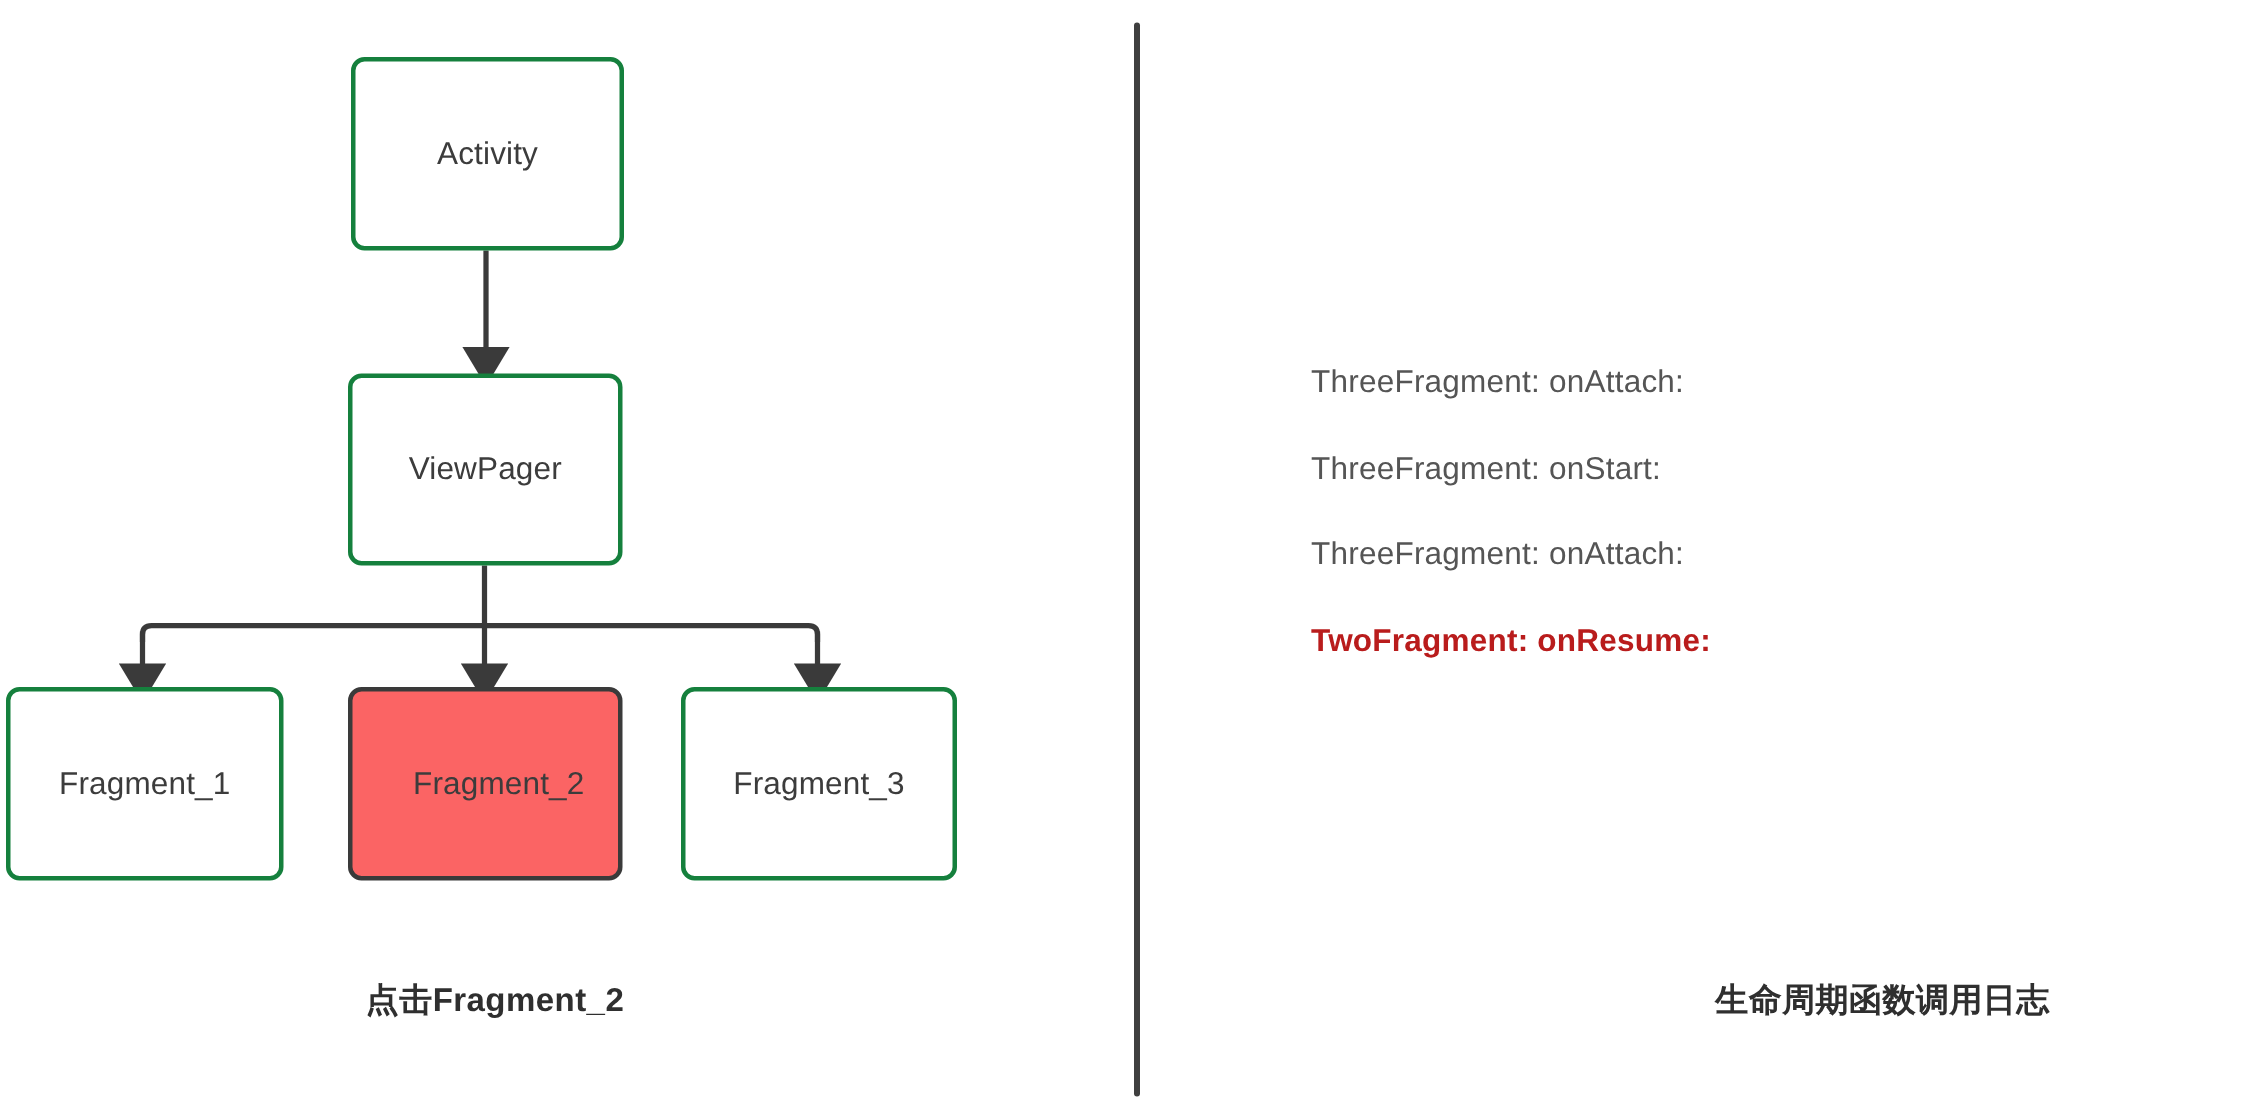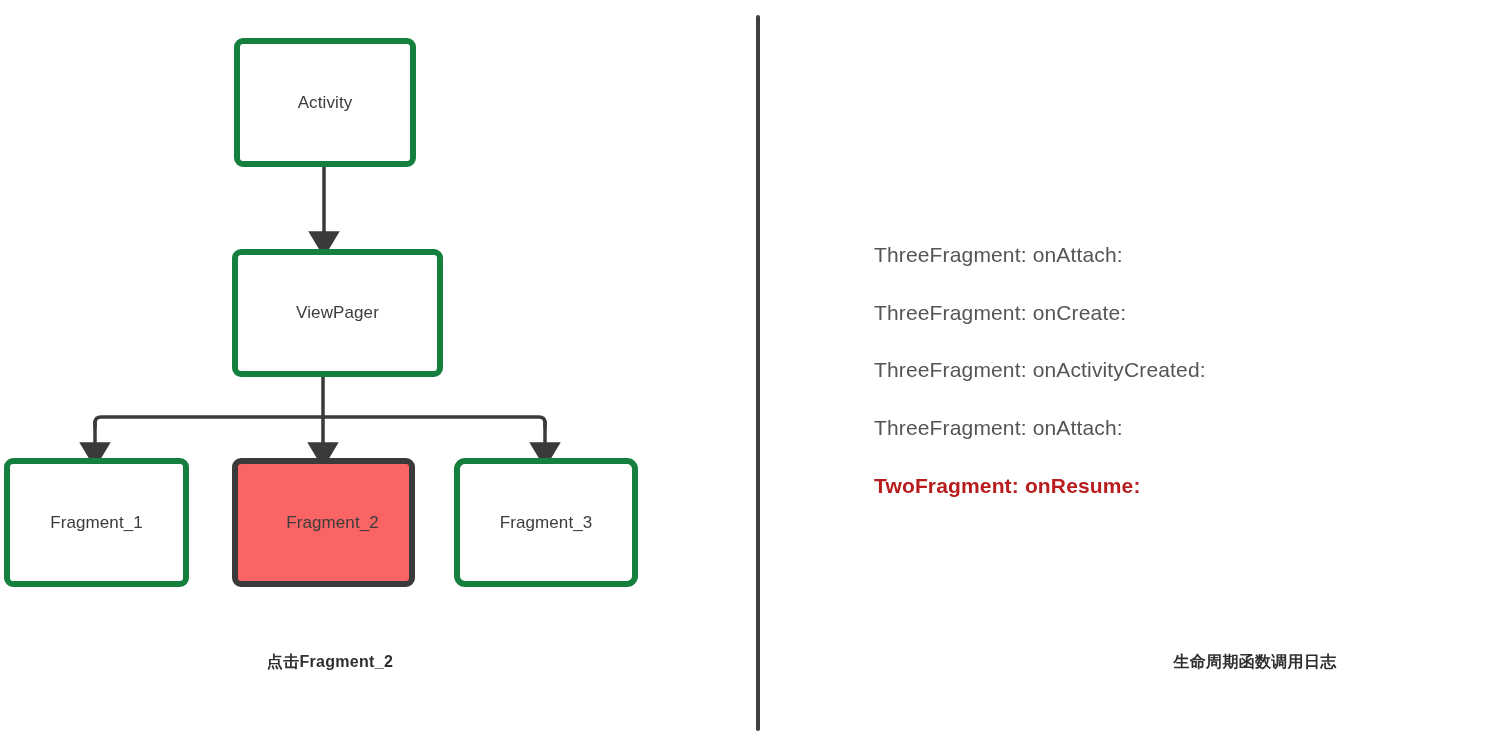--- a/index.html
+++ b/index.html
@@ -22,41 +22,41 @@
     position: absolute;
     left: 0; top: 0;
     width: 1500px;
     height: 739px;
   }
 
   
   .node {
     position: absolute;
     box-sizing: border-box;
-    border: 6px solid #15803d;
+    border: 3px solid #15803d;
     border-radius: 9px;
     background: #ffffff;
     display: flex;
     align-items: center;
     justify-content: center;
-    font-size: 17px;
+    font-size: 21px;
     color: #3c3c3c;
     letter-spacing: 0.1px;
     white-space: nowrap;
   }
   .node.highlight {
     background: #fb6464;
     border-color: #3a3a3a;
   }
 
   #node-activity   { left: 234px; top: 38px;  width: 182px; height: 129px; }
-  #node-viewpager  { left: 232px; top: 249px; width: 211px; height: 128px; }
+  #node-viewpager  { left: 232px; top: 249px; width: 183px; height: 128px; }
   #node-fragment-1 { left: 4px;   top: 458px; width: 185px; height: 129px; }
   #node-fragment-2 { left: 232px; top: 458px; width: 183px; height: 129px; padding-left: 18px; }
-  #node-fragment-3 { left: 454px; top: 458px; width: 184px; height: 129px; border-radius: 11px; }
+  #node-fragment-3 { left: 454px; top: 458px; width: 184px; height: 129px; }
 
   
   #connectors {
     position: absolute;
     left: 0; top: 0;
     width: 1500px;
     height: 739px;
     pointer-events: none;
   }
 
@@ -87,21 +87,21 @@
     margin-top: 29px;
   }
   .log-line.alert {
     color: #b91c1c;
     font-weight: bold;
   }
 
   
   .caption {
     position: absolute;
-    font-size: 16px;
+    font-size: 22px;
     font-weight: bold;
     color: #2f2f2f;
     white-space: nowrap;
     letter-spacing: 0.3px;
   }
   #caption-left  { left: 0px;   top: 652px; width: 660px;  text-align: center; }
   #caption-right { left: 860px; top: 652px; width: 790px;  text-align: center; }
 </style>
 </head>
 <body>
@@ -157,22 +157,21 @@
   </div>
 
   <div class="node" id="node-fragment-3">
     <span>Fragment_3</span>
   </div>
 
   <div id="divider"></div>
 
   <div id="log-panel">
     <div class="log-line">ThreeFragment: onAttach:</div>
-    <div class="log-line">ThreeFragment: onCreate:</div>
-    <div class="log-line">ThreeFragment: onActivityCreated:</div>
+    <div class="log-line">ThreeFragment: onStart:</div>
     <div class="log-line">ThreeFragment: onAttach:</div>
     <div class="log-line alert">TwoFragment: onResume:</div>
   </div>
 
   <div class="caption" id="caption-left">点击Fragment_2</div>
   <div class="caption" id="caption-right">生命周期函数调用日志</div>
 
 </div>
 
 </body></html>

